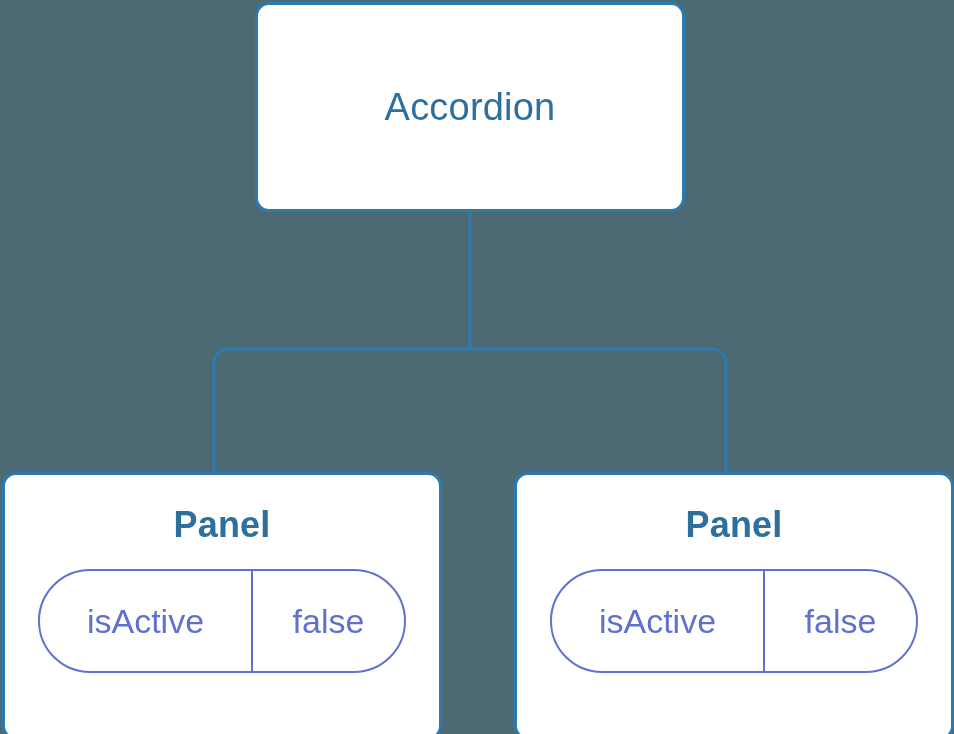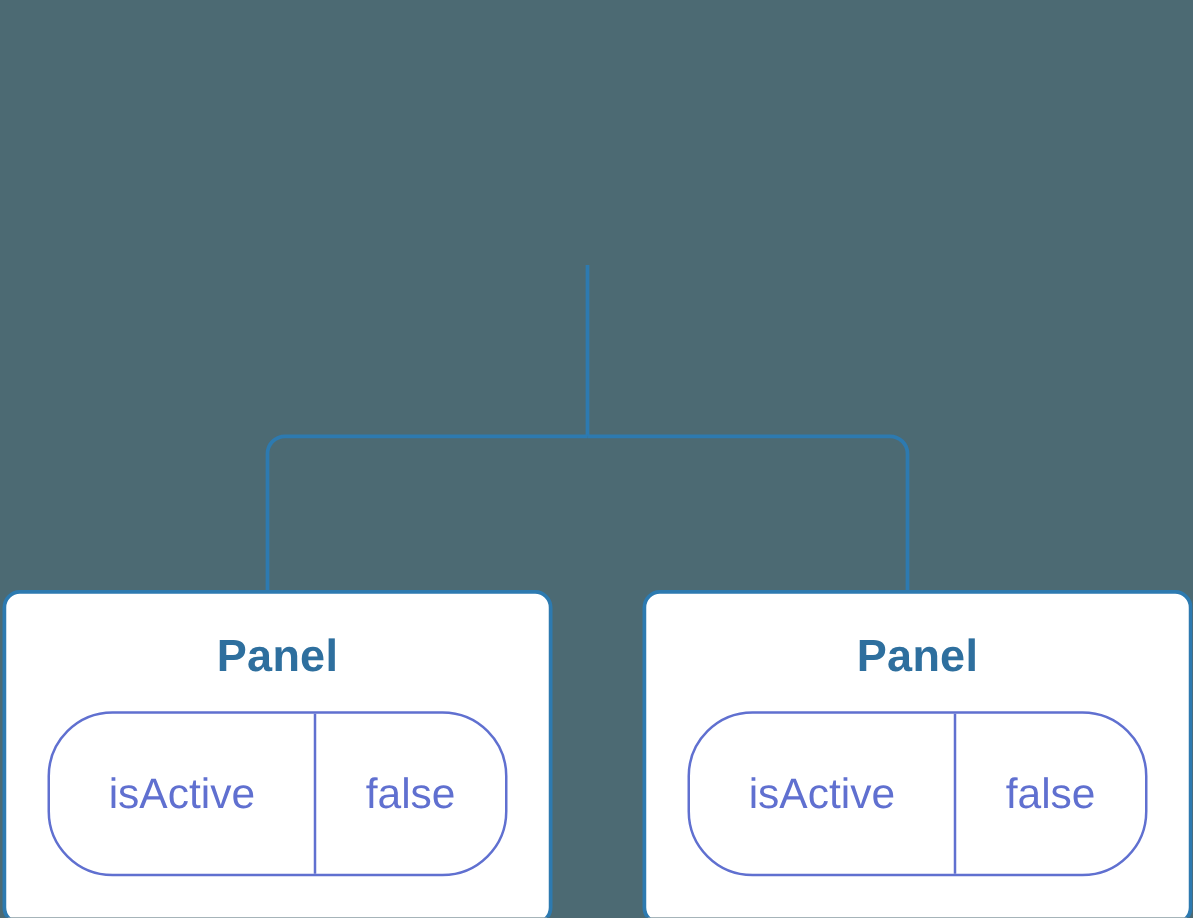--- a/index.html
+++ b/index.html
@@ -69,21 +69,21 @@
 
   .node-leaf .node-title {
     font-size: 36px;
     margin-bottom: 0;
     font-weight: bold;
   }
 
   
   .pill {
     margin-top: 26px;
-    height: 132px;
+    height: 104px;
     width: 368px;
     border: 2px solid #6070d0;
     border-radius: 52px;
     box-sizing: border-box;
     display: flex;
     align-items: stretch;
     background: #ffffff;
   }
   .pill-key,
   .pill-val {
@@ -110,20 +110,23 @@
 <div id="stage">
 
   <svg id="connectors" viewBox="0 0 954 734" width="954" height="734" aria-hidden="true">
 
     <path d="M 470 212 L 470 349" fill="none" stroke="#2d7ab0" stroke-width="3"></path>
 
     <path d="M 470 349 L 228 349 A 14 14 0 0 0 214 363 L 214 474" fill="none" stroke="#2d7ab0" stroke-width="3" stroke-linecap="butt"></path>
     <path d="M 470 349 L 712 349 A 14 14 0 0 1 726 363 L 726 474" fill="none" stroke="#2d7ab0" stroke-width="3" stroke-linecap="butt"></path>
   </svg>
 
+  <div class="node node-root">
+    <span class="node-title">Accordion</span>
+  </div>
 
   <div class="node node-leaf left">
     <span class="node-title">Panel</span>
     <div class="pill">
       <span class="pill-key">isActive</span>
       <span class="pill-val">false</span>
     </div>
   </div>
 
   <div class="node node-leaf right">

